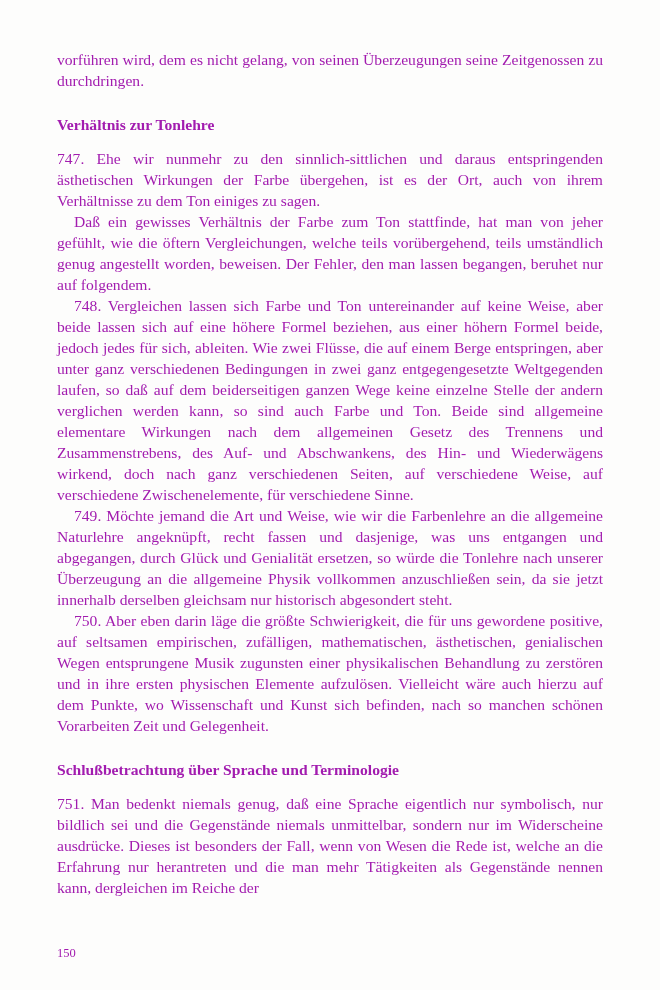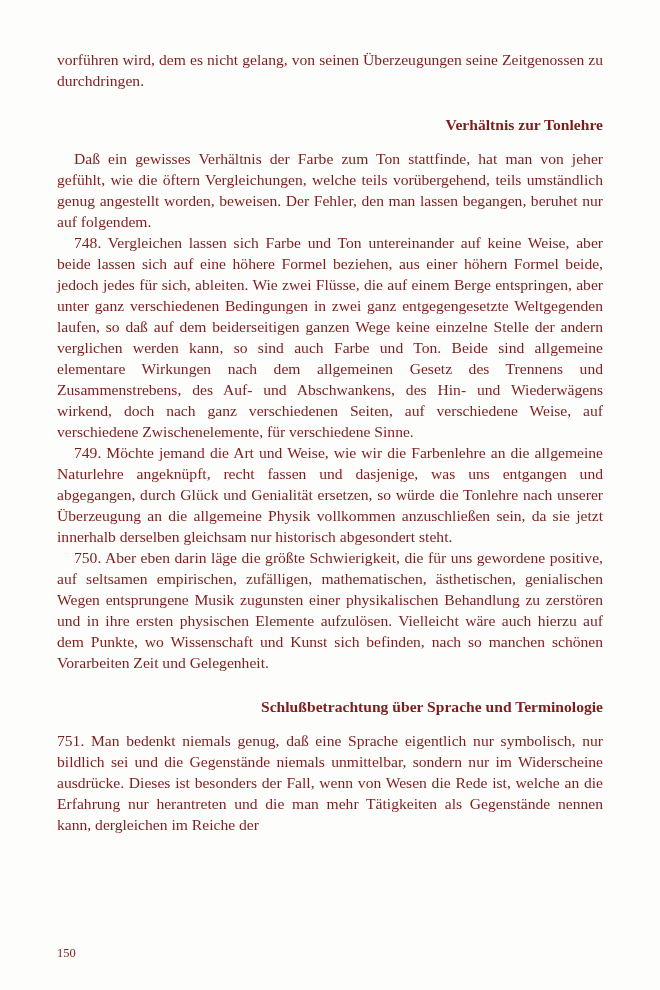--- a/index.html
+++ b/index.html
@@ -10,40 +10,40 @@
     .book-page {
       position: relative;
       width: 660px;
       height: 990px;
       box-sizing: border-box;
       background: #fdfdfc;
       padding: 49px 57px 0 57px;
       font-family: "Liberation Serif", "DejaVu Serif", serif;
       font-size: 15.6px;
       line-height: 21px;
-      color: #7f1d1d;
+      color: #a21caf;
       text-align: justify;
       overflow: hidden;
       -webkit-hyphens: auto;
       hyphens: auto;
     }
     .para {
       margin: 0;
       padding: 0;
     }
     .para.indent {
       text-indent: 17px;
     }
     .para.noindent {
       text-indent: 0;
     }
     .heading {
       font-size: 15.6px;
       font-weight: bold;
-      text-align: right;
+      text-align: left;
       text-indent: 0;
       margin: 23px 0 13px 0;
       line-height: 21px;
     }
     .page-number {
       position: absolute;
       left: 57px;
       bottom: 30px;
       font-size: 12.5px;
       line-height: 14px;
@@ -52,20 +52,21 @@
   </style>
 </head>
 <body>
 
 <div class="book-page">
 
   <p class="para noindent">vorführen wird, dem es nicht gelang, von seinen Überzeugungen seine Zeitgenossen zu durchdringen.</p>
 
   <h2 class="heading">Verhältnis zur Tonlehre</h2>
 
+  <p class="para noindent">747. Ehe wir nunmehr zu den sinnlich-sittlichen und daraus entspringenden ästhetischen Wirkungen der Farbe übergehen, ist es der Ort, auch von ihrem Verhältnisse zu dem Ton einiges zu sagen.</p>
 
   <p class="para indent">Daß ein gewisses Verhältnis der Farbe zum Ton stattfinde, hat man von jeher gefühlt, wie die öftern Vergleichungen, welche teils vorübergehend, teils umständlich genug angestellt worden, beweisen. Der Fehler, den man lassen begangen, beruhet nur auf folgendem.</p>
 
   <p class="para indent">748. Vergleichen lassen sich Farbe und Ton untereinander auf keine Weise, aber beide lassen sich auf eine höhere Formel beziehen, aus einer höhern Formel beide, jedoch jedes für sich, ableiten. Wie zwei Flüsse, die auf einem Berge entspringen, aber unter ganz verschiedenen Bedingungen in zwei ganz entgegengesetzte Weltgegenden laufen, so daß auf dem beiderseitigen ganzen Wege keine einzelne Stelle der andern verglichen werden kann, so sind auch Farbe und Ton. Beide sind allgemeine elementare Wirkungen nach dem allgemeinen Gesetz des Trennens und Zusammenstrebens, des Auf- und Abschwankens, des Hin- und Wiederwägens wirkend, doch nach ganz verschiedenen Seiten, auf verschiedene Weise, auf verschiedene Zwischenelemente, für verschiedene Sinne.</p>
 
   <p class="para indent">749. Möchte jemand die Art und Weise, wie wir die Farbenlehre an die allgemeine Naturlehre angeknüpft, recht fassen und dasjenige, was uns entgangen und abgegangen, durch Glück und Genialität ersetzen, so würde die Tonlehre nach unserer Überzeugung an die allgemeine Physik vollkommen anzuschließen sein, da sie jetzt innerhalb derselben gleichsam nur historisch abgesondert steht.</p>
 
   <p class="para indent">750. Aber eben darin läge die größte Schwierigkeit, die für uns gewordene positive, auf seltsamen empirischen, zufälligen, mathematischen, ästhetischen, genialischen Wegen entsprungene Musik zugunsten einer physikalischen Behandlung zu zerstören und in ihre ersten physischen Elemente aufzulösen. Vielleicht wäre auch hierzu auf dem Punkte, wo Wissenschaft und Kunst sich befinden, nach so manchen schönen Vorarbeiten Zeit und Gelegenheit.</p>
 
   <h2 class="heading">Schlußbetrachtung über Sprache und Terminologie</h2>

